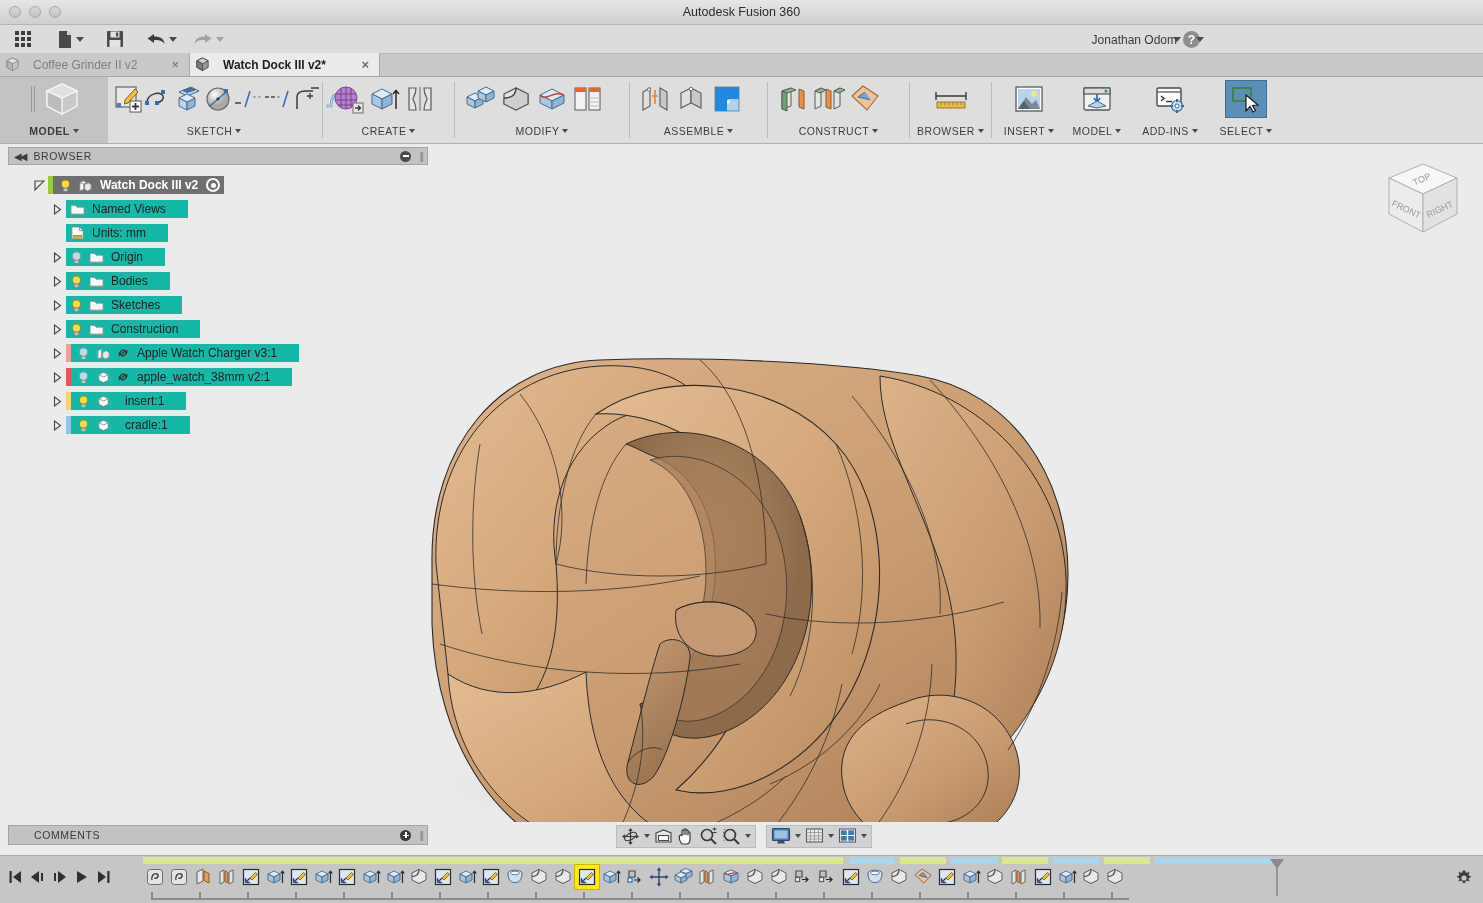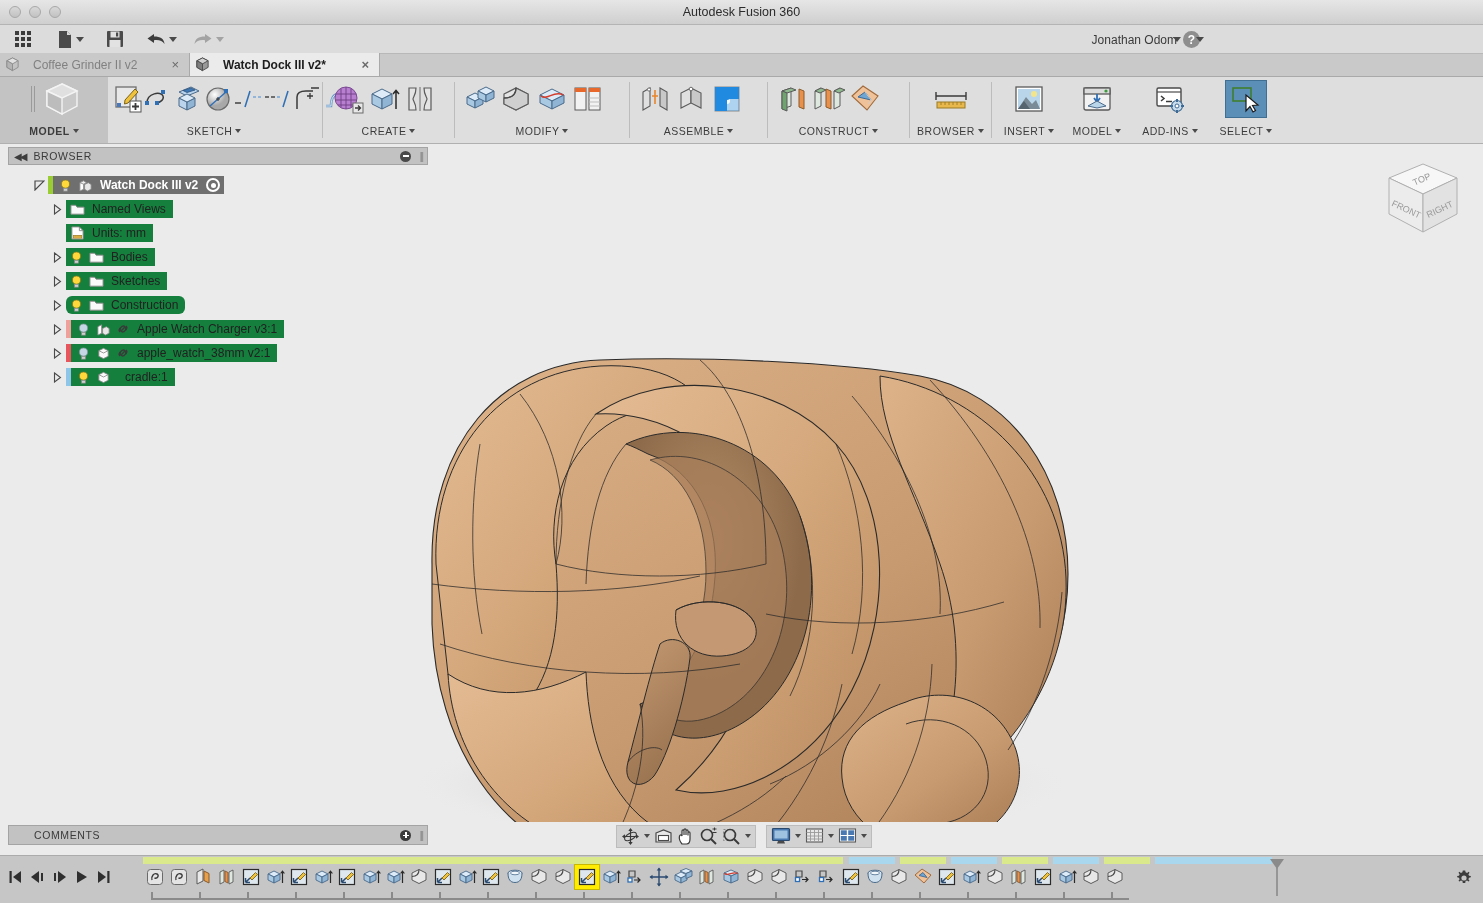--- a/index.html
+++ b/index.html
@@ -124,21 +124,21 @@
   .tnode {
     display: flex; align-items: center; height: 24px;
     font-size: 12px; color: #212121; cursor: default;
   }
   .twist {
     width: 18px; flex: 0 0 18px; display: flex; align-items: center; justify-content: center;
   }
   .twist svg { display:block; }
   .tbody {
     display: flex; align-items: center; gap: 5px; height: 18px;
-    background: #15803d; padding-right: 7px;
+    background: #14b8a6; padding-right: 22px;
   }
   .tbody.root { background: #6f6f6f; color: #fff; font-weight: bold; padding-right: 4px; }
   .colorbar { width: 5px; height: 18px; flex: 0 0 5px; }
   .bulb { width: 15px; height: 15px; flex: 0 0 15px; }
   .ficon { width: 15px; height: 14px; flex: 0 0 15px; }
   .linkicon { width: 14px; height: 14px; flex: 0 0 14px; }
   .tlabel { white-space: nowrap; padding-left: 2px; }
   .radio-dot {
     width: 14px; height: 14px; border-radius: 50%; border: 2px solid #ffffff;
     display:flex; align-items:center; justify-content:center; margin-left:3px;
@@ -832,64 +832,81 @@
             <path d="M10 1 v4 h4" fill="none" stroke="#8a8a8a" stroke-width="1"></path>
             <rect x="3.5" y="10" width="9" height="3" fill="#e8b84c" stroke="#9a7a24" stroke-width=".7"></rect>
             <g stroke="#9a7a24" stroke-width=".5">
                 <path d="M5.5 10 v1.5 M7.5 10 v1.5 M9.5 10 v1.5 M11 10 v1.5"></path>
               </g>
           </svg>
           <span class="tlabel">Units: mm</span>
         </span>
       </div>
 
-
       <div class="tnode" style="padding-left:40px;">
         <span class="twist">
           <svg width="9" height="11" viewBox="0 0 9 11">
               <path d="M1.5 1 L7.5 5.5 L1.5 10 Z" fill="none" stroke="#4a4a4a" stroke-width="1.1"></path>
             </svg>
         </span>
         <span class="tbody" style="padding-left:3px;">
           <svg class="bulb" viewBox="0 0 16 16">
-            <circle cx="8" cy="6.5" r="4.3" fill="#ffd83c" stroke="#8a7a18" stroke-width=".8"></circle>
+            <circle cx="8" cy="6.5" r="4.3" fill="#c5d6e4" stroke="#8795a1" stroke-width=".8"></circle>
             <rect x="6" y="11" width="4" height="3" fill="#cfcfcf" stroke="#8a8a8a" stroke-width=".7"></rect>
           </svg>
           <svg class="ficon" viewBox="0 0 16 14">
             <path d="M1 3 L6 3 L7.5 5 L15 5 L15 12.5 L1 12.5 Z" fill="#fafafa" stroke="#8a8a8a" stroke-width="1"></path>
           </svg>
-          <span class="tlabel">Bodies</span>
+          <span class="tlabel">Origin</span>
         </span>
       </div>
 
       <div class="tnode" style="padding-left:40px;">
         <span class="twist">
           <svg width="9" height="11" viewBox="0 0 9 11">
               <path d="M1.5 1 L7.5 5.5 L1.5 10 Z" fill="none" stroke="#4a4a4a" stroke-width="1.1"></path>
             </svg>
         </span>
         <span class="tbody" style="padding-left:3px;">
           <svg class="bulb" viewBox="0 0 16 16">
             <circle cx="8" cy="6.5" r="4.3" fill="#ffd83c" stroke="#8a7a18" stroke-width=".8"></circle>
             <rect x="6" y="11" width="4" height="3" fill="#cfcfcf" stroke="#8a8a8a" stroke-width=".7"></rect>
           </svg>
           <svg class="ficon" viewBox="0 0 16 14">
             <path d="M1 3 L6 3 L7.5 5 L15 5 L15 12.5 L1 12.5 Z" fill="#fafafa" stroke="#8a8a8a" stroke-width="1"></path>
           </svg>
-          <span class="tlabel">Sketches</span>
+          <span class="tlabel">Bodies</span>
         </span>
       </div>
 
       <div class="tnode" style="padding-left:40px;">
         <span class="twist">
           <svg width="9" height="11" viewBox="0 0 9 11">
               <path d="M1.5 1 L7.5 5.5 L1.5 10 Z" fill="none" stroke="#4a4a4a" stroke-width="1.1"></path>
             </svg>
         </span>
-        <span class="tbody" style="padding-left:3px;border-radius:6px;">
+        <span class="tbody" style="padding-left:3px;">
+          <svg class="bulb" viewBox="0 0 16 16">
+            <circle cx="8" cy="6.5" r="4.3" fill="#ffd83c" stroke="#8a7a18" stroke-width=".8"></circle>
+            <rect x="6" y="11" width="4" height="3" fill="#cfcfcf" stroke="#8a8a8a" stroke-width=".7"></rect>
+          </svg>
+          <svg class="ficon" viewBox="0 0 16 14">
+            <path d="M1 3 L6 3 L7.5 5 L15 5 L15 12.5 L1 12.5 Z" fill="#fafafa" stroke="#8a8a8a" stroke-width="1"></path>
+          </svg>
+          <span class="tlabel">Sketches</span>
+        </span>
+      </div>
+
+      <div class="tnode" style="padding-left:40px;">
+        <span class="twist">
+          <svg width="9" height="11" viewBox="0 0 9 11">
+              <path d="M1.5 1 L7.5 5.5 L1.5 10 Z" fill="none" stroke="#4a4a4a" stroke-width="1.1"></path>
+            </svg>
+        </span>
+        <span class="tbody" style="padding-left:3px;">
           <svg class="bulb" viewBox="0 0 16 16">
             <circle cx="8" cy="6.5" r="4.3" fill="#ffd83c" stroke="#8a7a18" stroke-width=".8"></circle>
             <rect x="6" y="11" width="4" height="3" fill="#cfcfcf" stroke="#8a8a8a" stroke-width=".7"></rect>
           </svg>
           <svg class="ficon" viewBox="0 0 16 14">
             <path d="M1 3 L6 3 L7.5 5 L15 5 L15 12.5 L1 12.5 Z" fill="#fafafa" stroke="#8a8a8a" stroke-width="1"></path>
           </svg>
           <span class="tlabel">Construction</span>
         </span>
       </div>
@@ -937,20 +954,39 @@
           </svg>
           <svg class="linkicon" viewBox="0 0 16 16">
             <path d="M6 10 L10 6" stroke="#3a3a3a" stroke-width="1.6"></path>
             <path d="M4.5 11.5 a3 3 0 0 1 0 -4 L7 5 a3 3 0 0 1 4 4" fill="none" stroke="#3a3a3a" stroke-width="1.6"></path>
             <path d="M11.5 4.5 a3 3 0 0 1 0 4 L9 11 a3 3 0 0 1 -4 -4" fill="none" stroke="#3a3a3a" stroke-width="1.6"></path>
           </svg>
           <span class="tlabel">apple_watch_38mm v2:1</span>
         </span>
       </div>
 
+      <div class="tnode" style="padding-left:40px;">
+        <span class="twist">
+          <svg width="9" height="11" viewBox="0 0 9 11">
+              <path d="M1.5 1 L7.5 5.5 L1.5 10 Z" fill="none" stroke="#4a4a4a" stroke-width="1.1"></path>
+            </svg>
+        </span>
+        <span class="tbody">
+          <span class="colorbar" style="background:#f7d07a;"></span>
+          <svg class="bulb" viewBox="0 0 16 16">
+            <circle cx="8" cy="6.5" r="4.3" fill="#ffd83c" stroke="#8a7a18" stroke-width=".8"></circle>
+            <rect x="6" y="11" width="4" height="3" fill="#cfcfcf" stroke="#8a8a8a" stroke-width=".7"></rect>
+          </svg>
+          <svg class="ficon" viewBox="0 0 16 15">
+            <path d="M3 5 L8 2.5 L13 5 L13 11 L8 13.5 L3 11 Z" fill="#fafafa" stroke="#8a8a8a" stroke-width=".9"></path>
+            <path d="M3 5 L8 7.5 L13 5" fill="none" stroke="#8a8a8a" stroke-width=".9"></path>
+          </svg>
+          <span class="tlabel" style="padding-left:9px;">insert:1</span>
+        </span>
+      </div>
 
       <div class="tnode" style="padding-left:40px;">
         <span class="twist">
           <svg width="9" height="11" viewBox="0 0 9 11">
               <path d="M1.5 1 L7.5 5.5 L1.5 10 Z" fill="none" stroke="#4a4a4a" stroke-width="1.1"></path>
             </svg>
         </span>
         <span class="tbody">
           <span class="colorbar" style="background:#8fc5e8;"></span>
           <svg class="bulb" viewBox="0 0 16 16">

